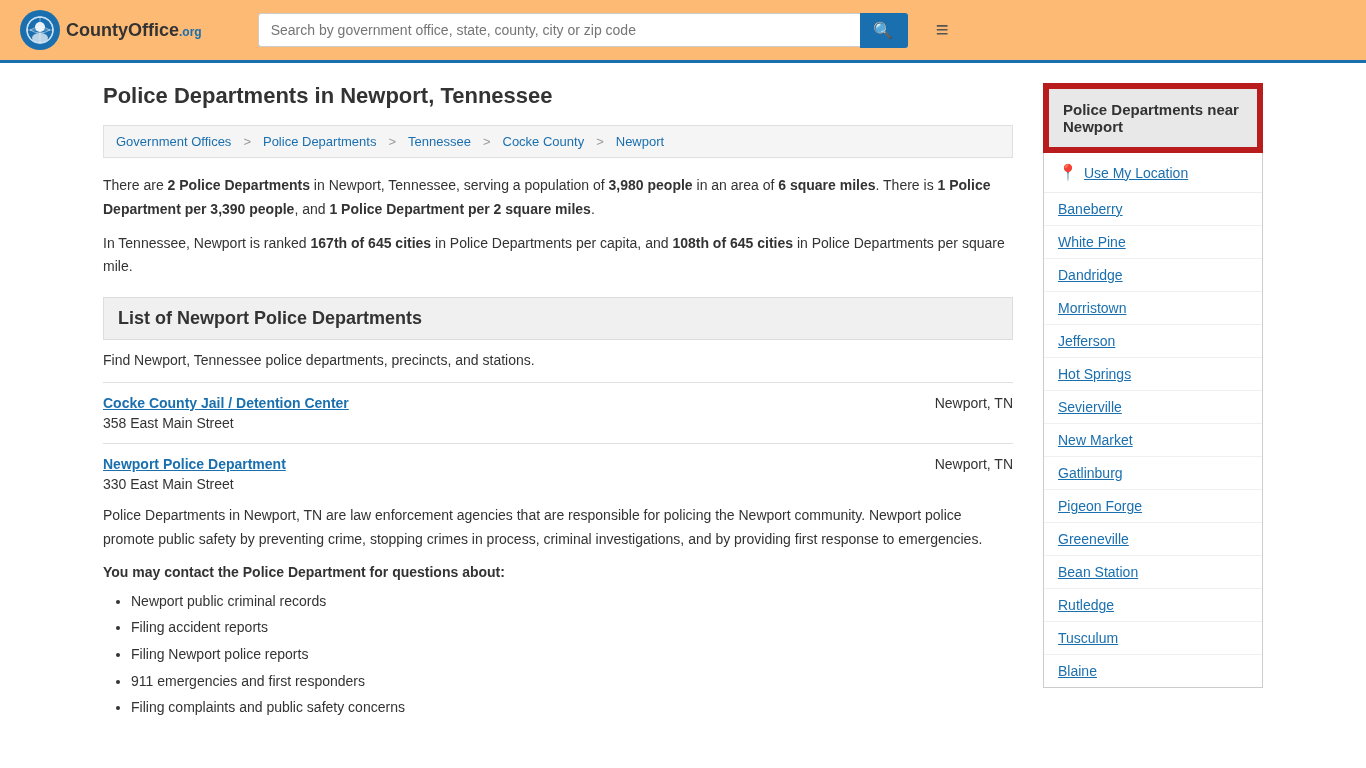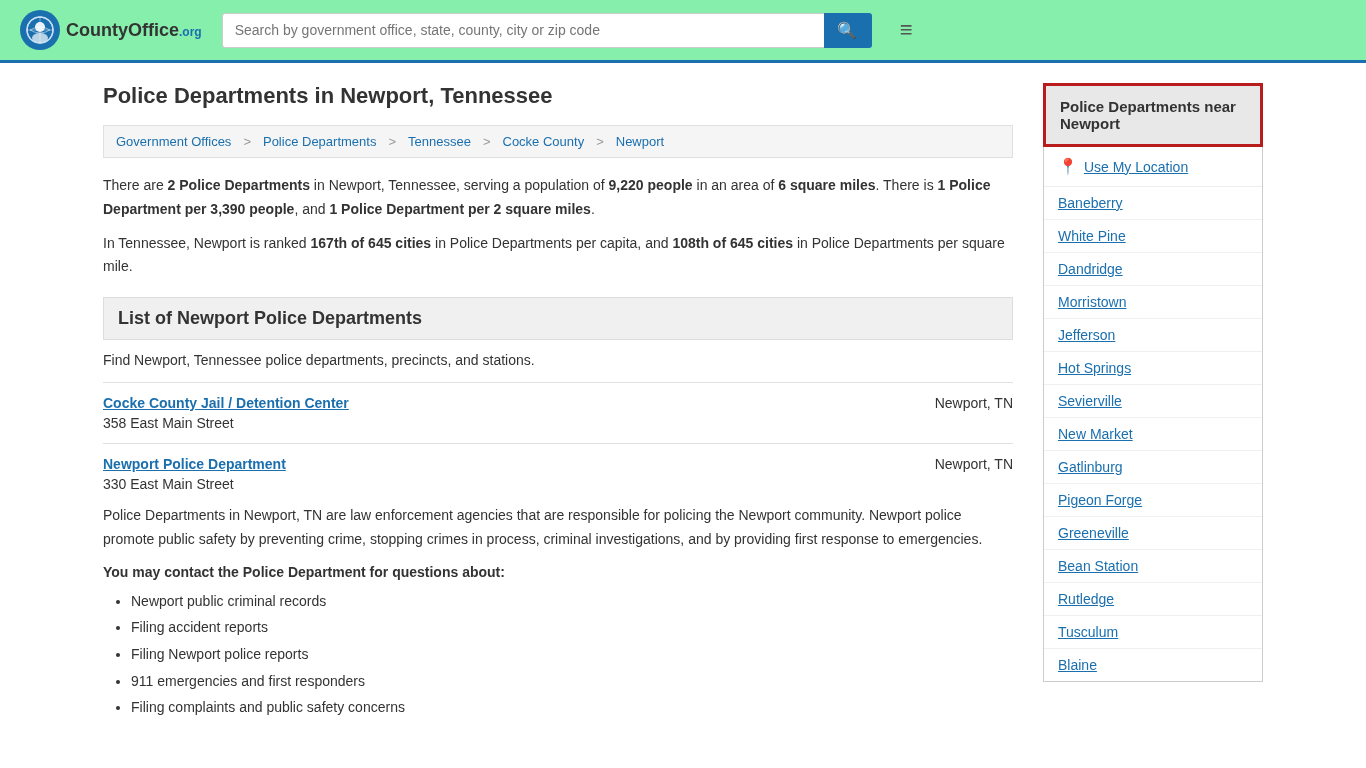--- a/index.html
+++ b/index.html
@@ -1,20 +1,20 @@
 <!DOCTYPE html>
 <html><head>
   <meta charset="utf-8">
   <style>
     * { box-sizing: border-box; margin: 0; padding: 0; }
     body { font-family: Arial, sans-serif; font-size: 14px; color: #333; background: #fff; }
 
     
     .header {
-      background: #86efac;
+      background: #fdba74;
       border-bottom: 3px solid #1a6faf;
       padding: 10px 20px;
       display: flex;
       align-items: center;
       gap: 20px;
     }
     .logo-area {
       display: flex;
       align-items: center;
       gap: 6px;
@@ -40,21 +40,23 @@
     .logo-text span {
       color: #1a6faf;
     }
     .logo-org {
       font-size: 12px;
       color: #666;
     }
     .search-area {
       flex: 1;
       display: flex;
+      align-items: center;
       max-width: 650px;
+      margin-left: 36px;
     }
     .search-input {
       flex: 1;
       padding: 8px 12px;
       border: 1px solid #ccc;
       border-right: none;
       border-radius: 3px 0 0 3px;
       font-size: 14px;
       outline: none;
       color: #999;
@@ -192,21 +194,21 @@
       list-style: disc;
       padding-left: 28px;
       font-size: 14px;
       line-height: 1.9;
       color: #333;
     }
 
     
     .sidebar-header {
       background: #e8e8e8;
-      border: 3px solid #b91c1c;
+      border: 6px solid #b91c1c;
       padding: 12px 14px;
       font-size: 15px;
       font-weight: bold;
       color: #333;
       margin-bottom: 0;
     }
     .sidebar-list {
       border: 1px solid #ccc;
       border-top: none;
     }
@@ -277,21 +279,21 @@
       <a href="#">Police Departments</a>
       <span class="sep">&gt;</span>
       <a href="#">Tennessee</a>
       <span class="sep">&gt;</span>
       <a href="#">Cocke County</a>
       <span class="sep">&gt;</span>
       <a href="#">Newport</a>
     </nav>
 
     <p class="stats-text">
-      <span>There are </span><strong>2 Police Departments</strong><span> in Newport, Tennessee, serving a population of </span><strong>9,220 people</strong><span> in an area of </span><strong>6 square miles</strong><span>. There is </span><strong>1 Police Department per 3,390 people</strong><span>, and </span><strong>1 Police Department per 2 square miles</strong><span>.</span>
+      <span>There are </span><strong>2 Police Departments</strong><span> in Newport, Tennessee, serving a population of </span><strong>3,980 people</strong><span> in an area of </span><strong>6 square miles</strong><span>. There is </span><strong>1 Police Department per 3,390 people</strong><span>, and </span><strong>1 Police Department per 2 square miles</strong><span>.</span>
     </p>
     <p class="stats-text">
       <span>In Tennessee, Newport is ranked </span><strong>167th of 645 cities</strong><span> in Police Departments per capita, and </span><strong>108th of 645 cities</strong><span> in Police Departments per square mile.</span>
     </p>
 
     <div class="section-header">List of Newport Police Departments</div>
     <p class="dept-intro">Find Newport, Tennessee police departments, precincts, and stations.</p>
 
     <div class="dept-item">
       <div class="dept-name-row">

